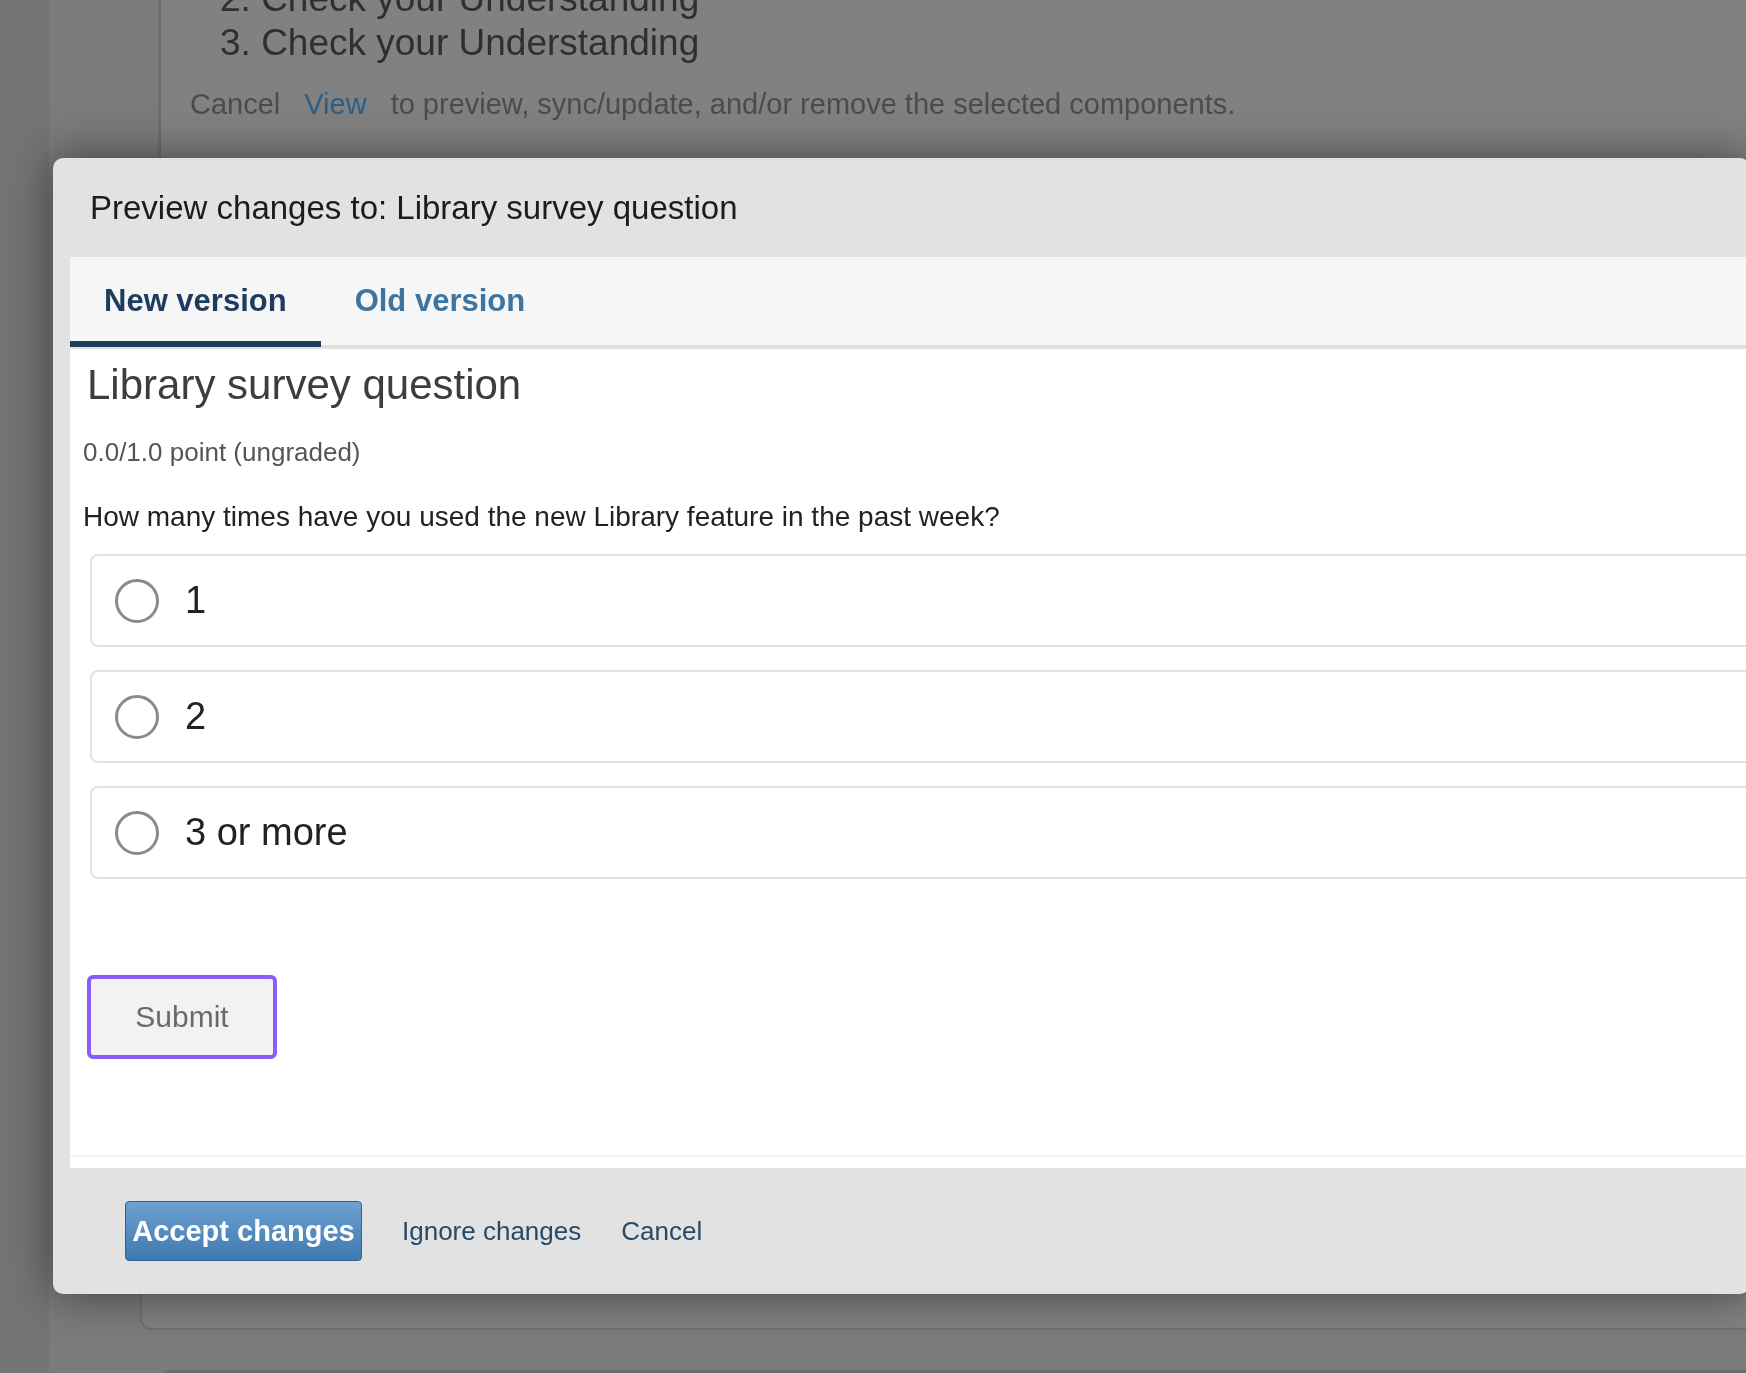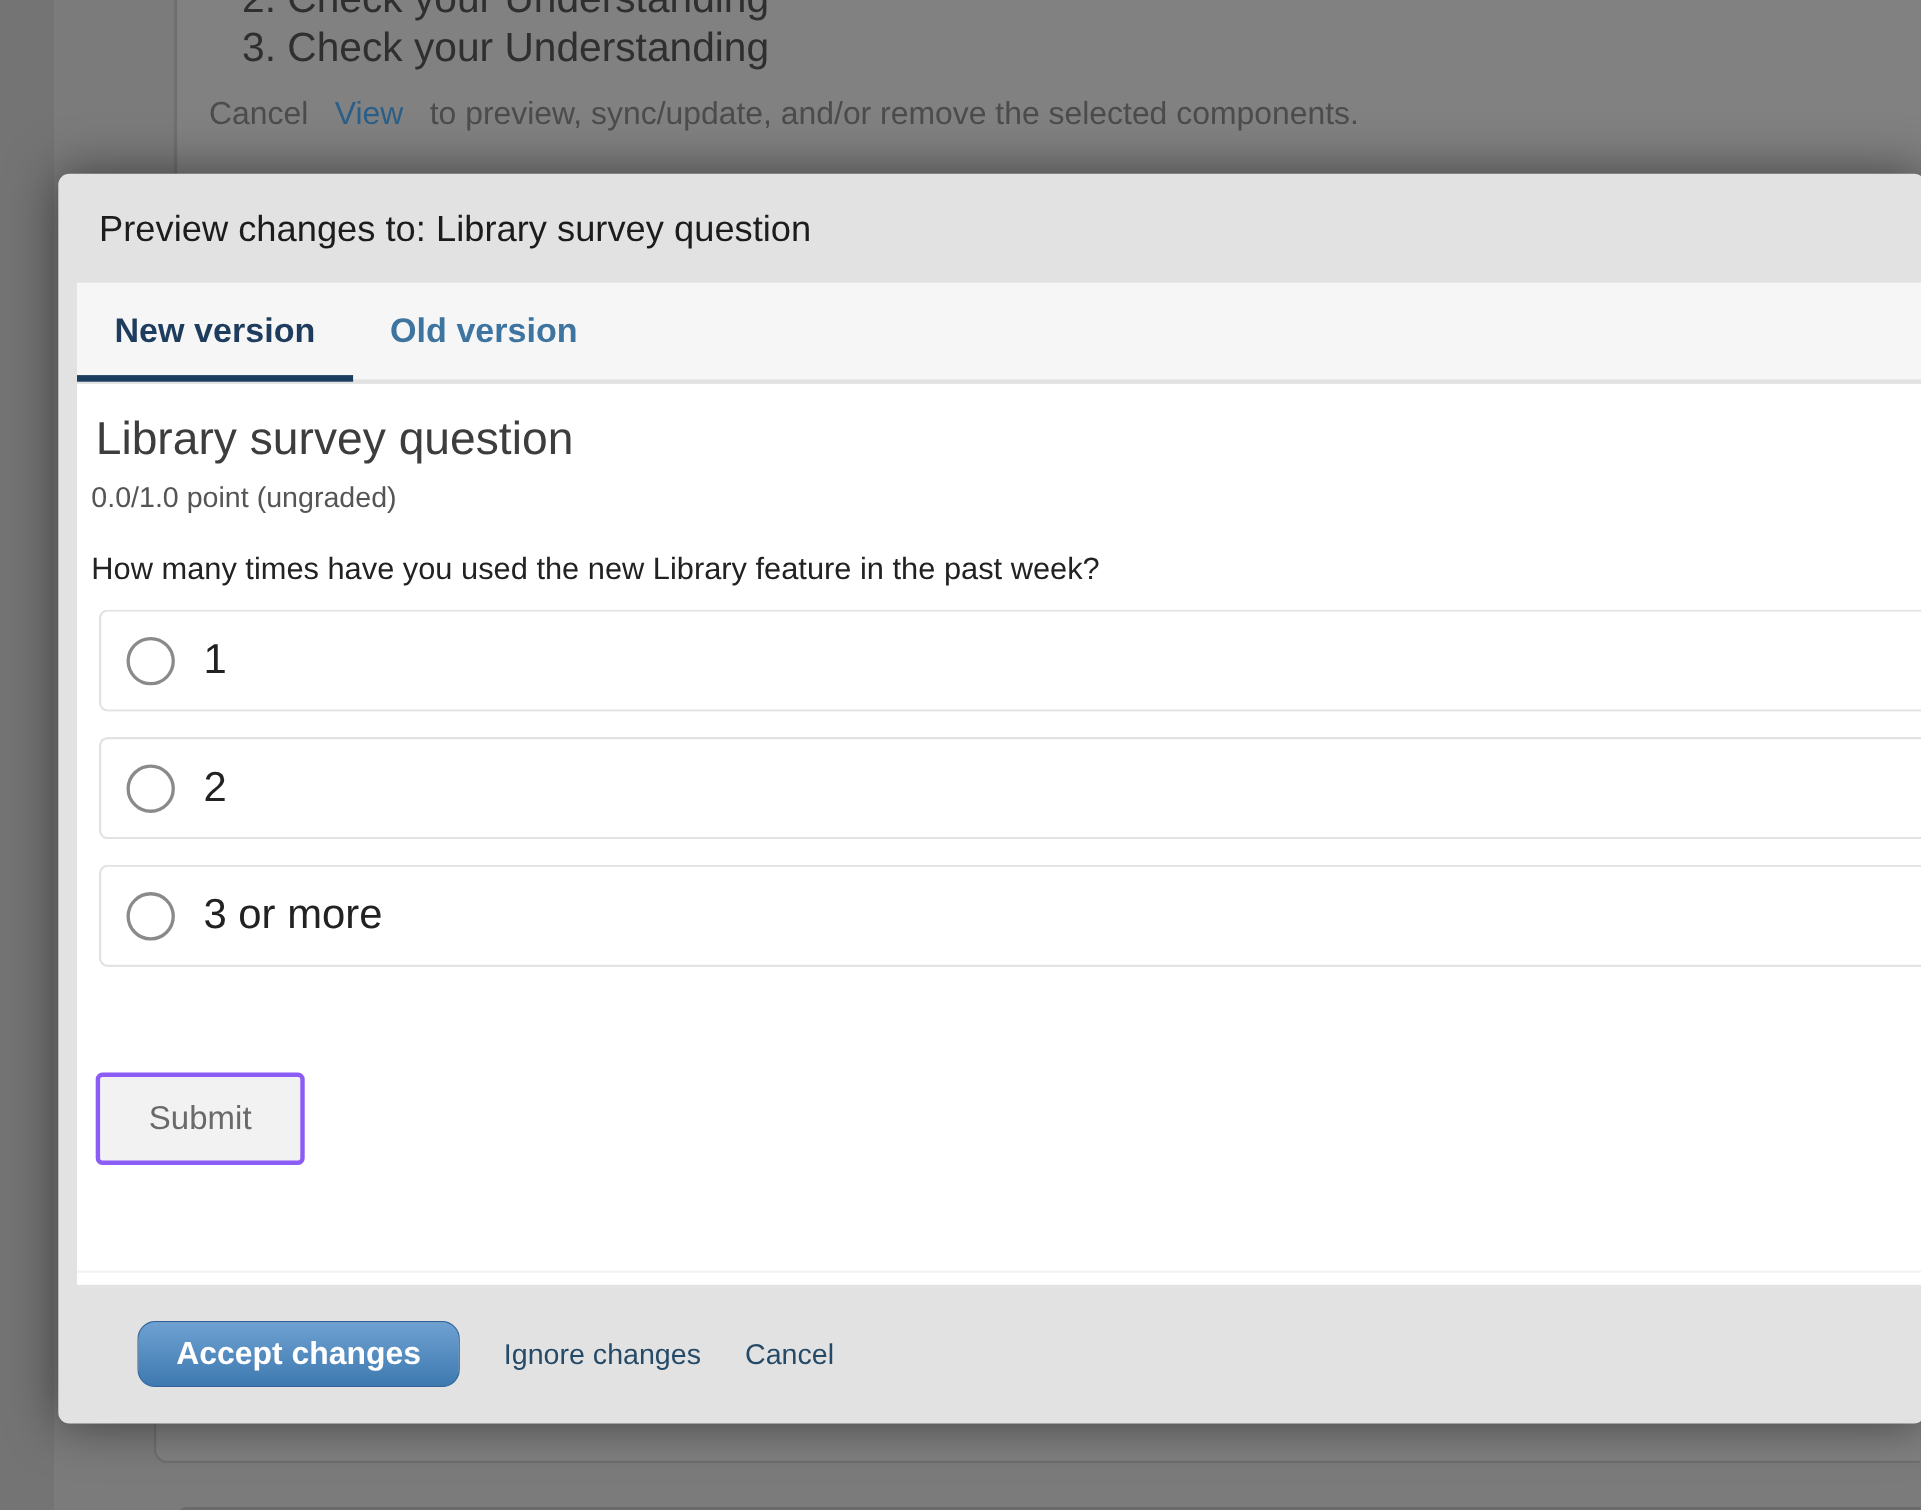--- a/index.html
+++ b/index.html
@@ -79,21 +79,21 @@
     content: ""; position: absolute; left: 0; right: 0; bottom: -2px;
     height: 6px; background: #1c3e5e;
   }
 
   .modal-body {
     position: absolute; top: 191px; left: 17px; right: 0; bottom: 126px;
     background: #ffffff;
   }
   .preview-heading {
     position: absolute; left: 17px; top: 12px;
-    font-size: 42px; color: #3d3d3d; font-weight: 400; white-space: nowrap; margin-top: 14px;
+    font-size: 42px; color: #3d3d3d; font-weight: 400; white-space: nowrap;
   }
   .points-text {
     position: absolute; left: 13px; top: 88px;
     font-size: 26px; color: #555555; white-space: nowrap;
   }
   .question-text {
     position: absolute; left: 13px; top: 152px;
     font-size: 28px; color: #222222; white-space: nowrap;
   }
   .options { position: absolute; left: 20px; top: 205px; right: 0; }
@@ -128,22 +128,22 @@
     position: absolute; left: 0; right: 0; top: 806px;
     border-top: 2px solid #f2f2f2;
   }
 
   .modal-footer {
     position: absolute; left: 0; right: 0; bottom: 0; height: 126px;
     display: flex; align-items: center;
     padding-left: 72px; gap: 40px;
   }
   .accept-btn {
-    width: 293px; height: 60px;
-    border: 1px solid #30639a; border-radius: 16px;
+    width: 237px; height: 60px;
+    border: 1px solid #30639a; border-radius: 4px;
     background: linear-gradient(#6fa1d2, #3d79af);
     color: #ffffff; font-size: 29px; font-weight: 700;
     font-family: "Liberation Sans", sans-serif;
     cursor: pointer;
   }
   .footer-link {
     font-size: 26px; color: #254a68;
     cursor: pointer; white-space: nowrap; text-decoration: none;
   }
 </style>

